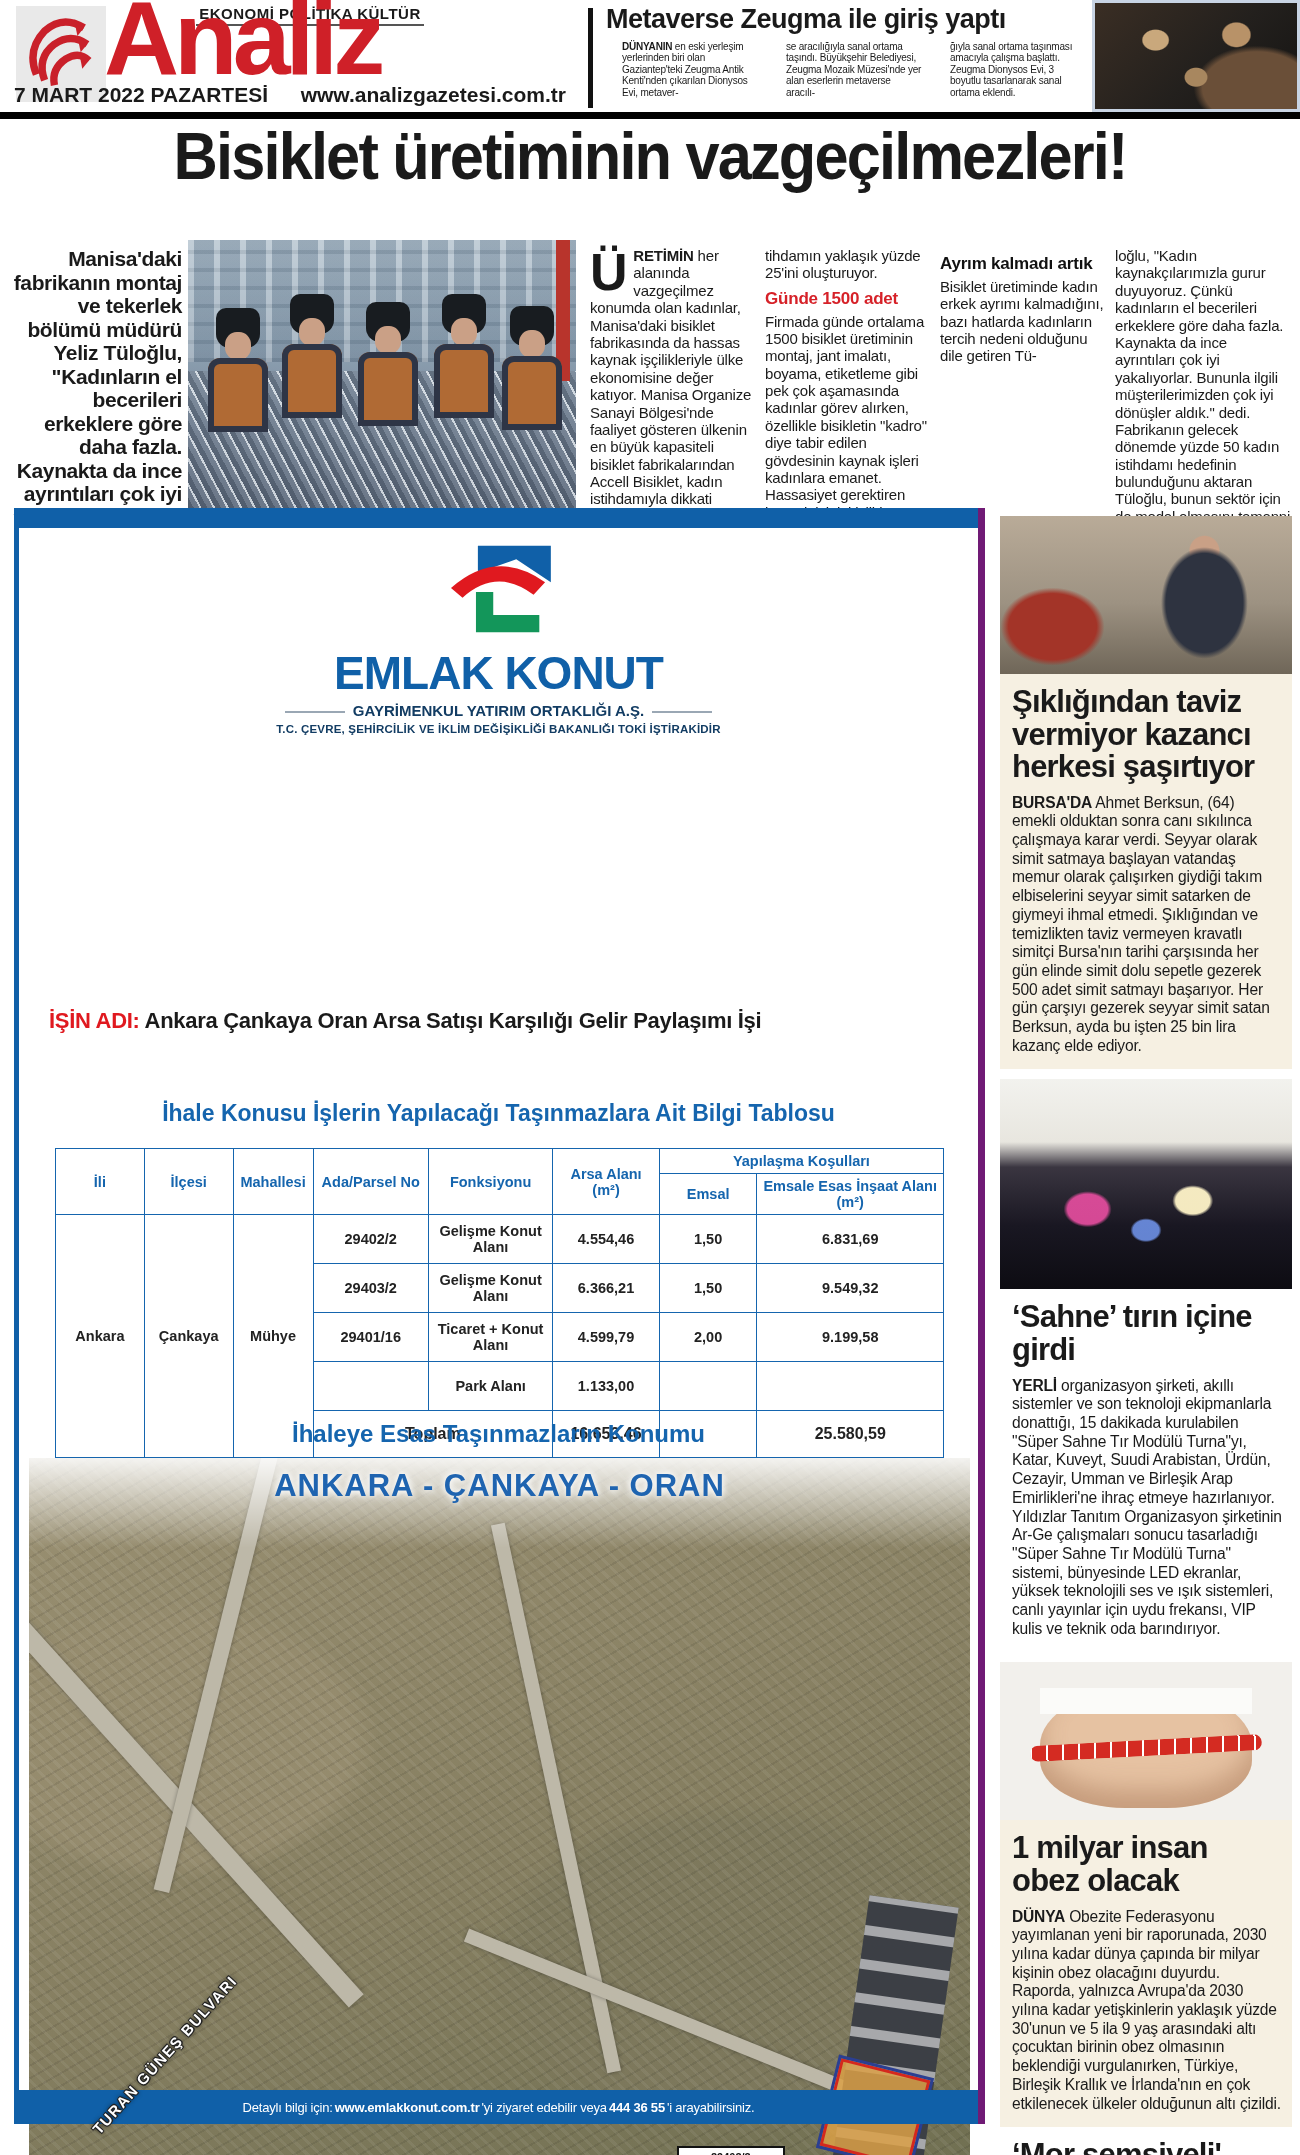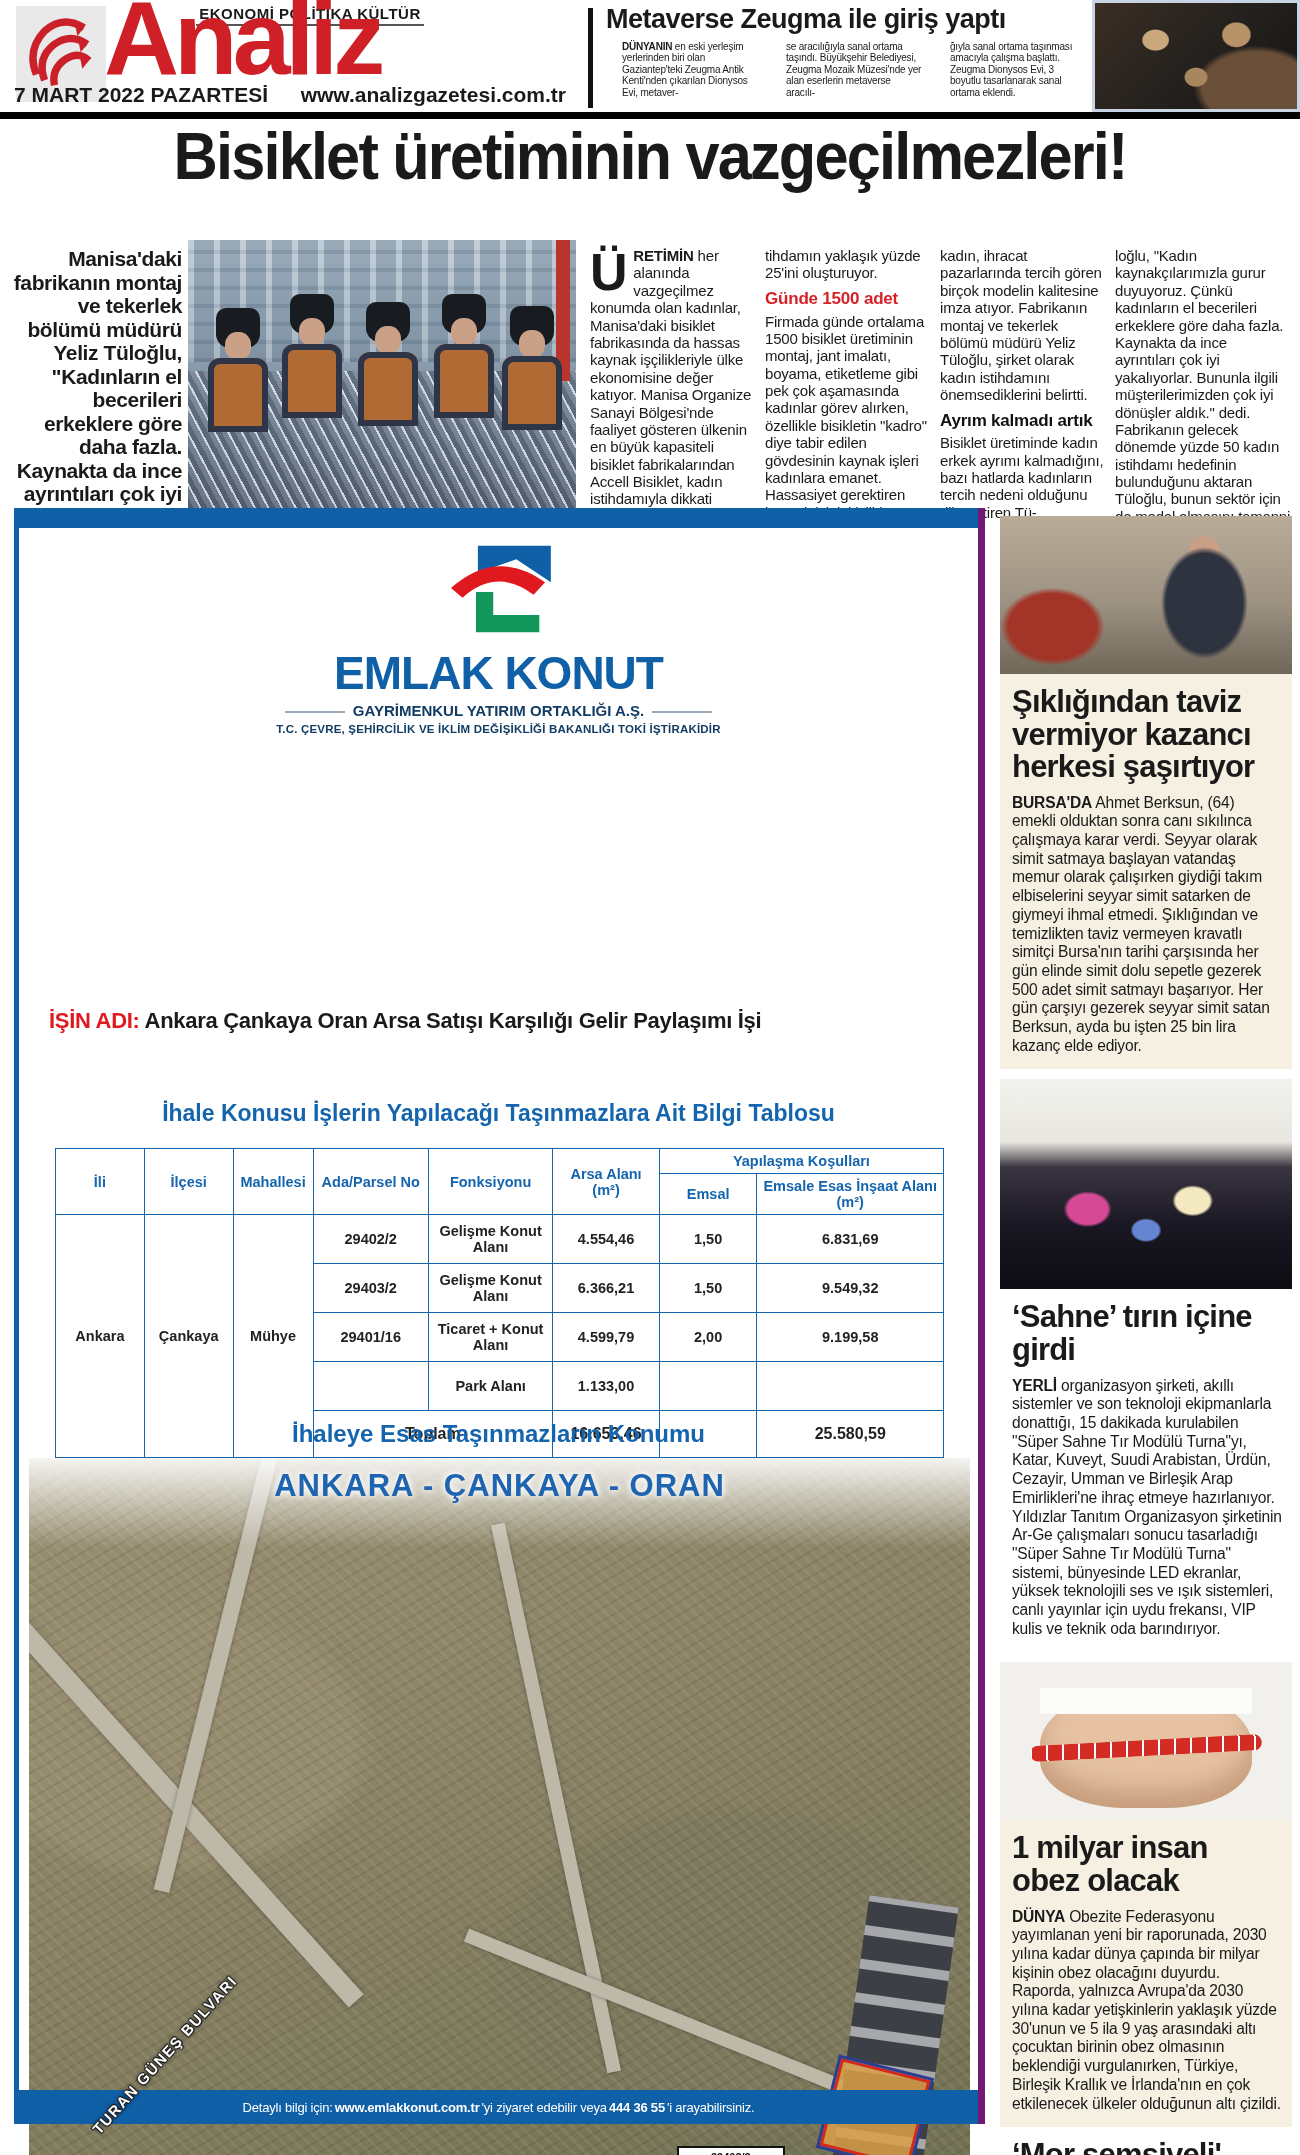--- a/index.html
+++ b/index.html
@@ -210,21 +210,20 @@
 
   <div class="abs story-col" style="left:590px;">
     <span class="dropcap">Ü</span><span class="lead-bold">RETİMİN</span><span> her alanında vazgeçilmez konumda olan kadınlar, Manisa'daki bisiklet fabrikasında da hassas kaynak işçilikleriyle ülke ekonomisine değer katıyor. Manisa Organize Sanayi Bölgesi'nde faaliyet gösteren ülkenin en büyük kapasiteli bisiklet fabrikalarından Accell Bisiklet, kadın istihdamıyla dikkati çekiyor. 524 kişinin çalıştığı firmada görev yapan 130 kadın, is-</span>
   </div>
   <div class="abs story-col" style="left:765px;">
     <span>tihdamın yaklaşık yüzde 25'ini oluşturuyor.</span>
     <div class="red-subhead">Günde 1500 adet</div>
     <span>Firmada günde ortalama 1500 bisiklet üretiminin montaj, jant imalatı, boyama, etiketleme gibi pek çok aşamasında kadınlar görev alırken, özellikle bisikletin "kadro" diye tabir edilen gövdesinin kaynak işleri kadınlara emanet. Hassasiyet gerektiren kaynak işini titizlikle yapan 30</span>
   </div>
   <div class="abs story-col" style="left:940px;">
-    <span>kadın, ihracat pazarlarında tercih gören birçok modelin kalitesine imza atıyor.  Fabrikanın montaj ve tekerlek bölümü müdürü Yeliz Tüloğlu, şirket olarak kadın istihdamını önemsediklerini belirtti.</span>
     <div class="blk-subhead">Ayrım kalmadı artık</div>
     <span>Bisiklet üretiminde kadın erkek ayrımı kalmadığını, bazı hatlarda kadınların tercih nedeni olduğunu dile getiren Tü-</span>
   </div>
   <div class="abs story-col" style="left:1115px;width:176px;">
     <span>loğlu, "Kadın kaynakçılarımızla gurur duyuyoruz. Çünkü kadınların el becerileri erkeklere göre daha fazla. Kaynakta da ince ayrıntıları çok iyi yakalıyorlar. Bununla ilgili müşterilerimizden çok iyi dönüşler aldık." dedi. Fabrikanın gelecek dönemde yüzde 50 kadın istihdamı hedefinin bulunduğunu aktaran Tüloğlu, bunun sektör için de model olmasını temenni ettiklerini vurguladı.</span>
   </div>
 
   <div class="abs ad">
     <div class="ad-topbar"></div>
 

